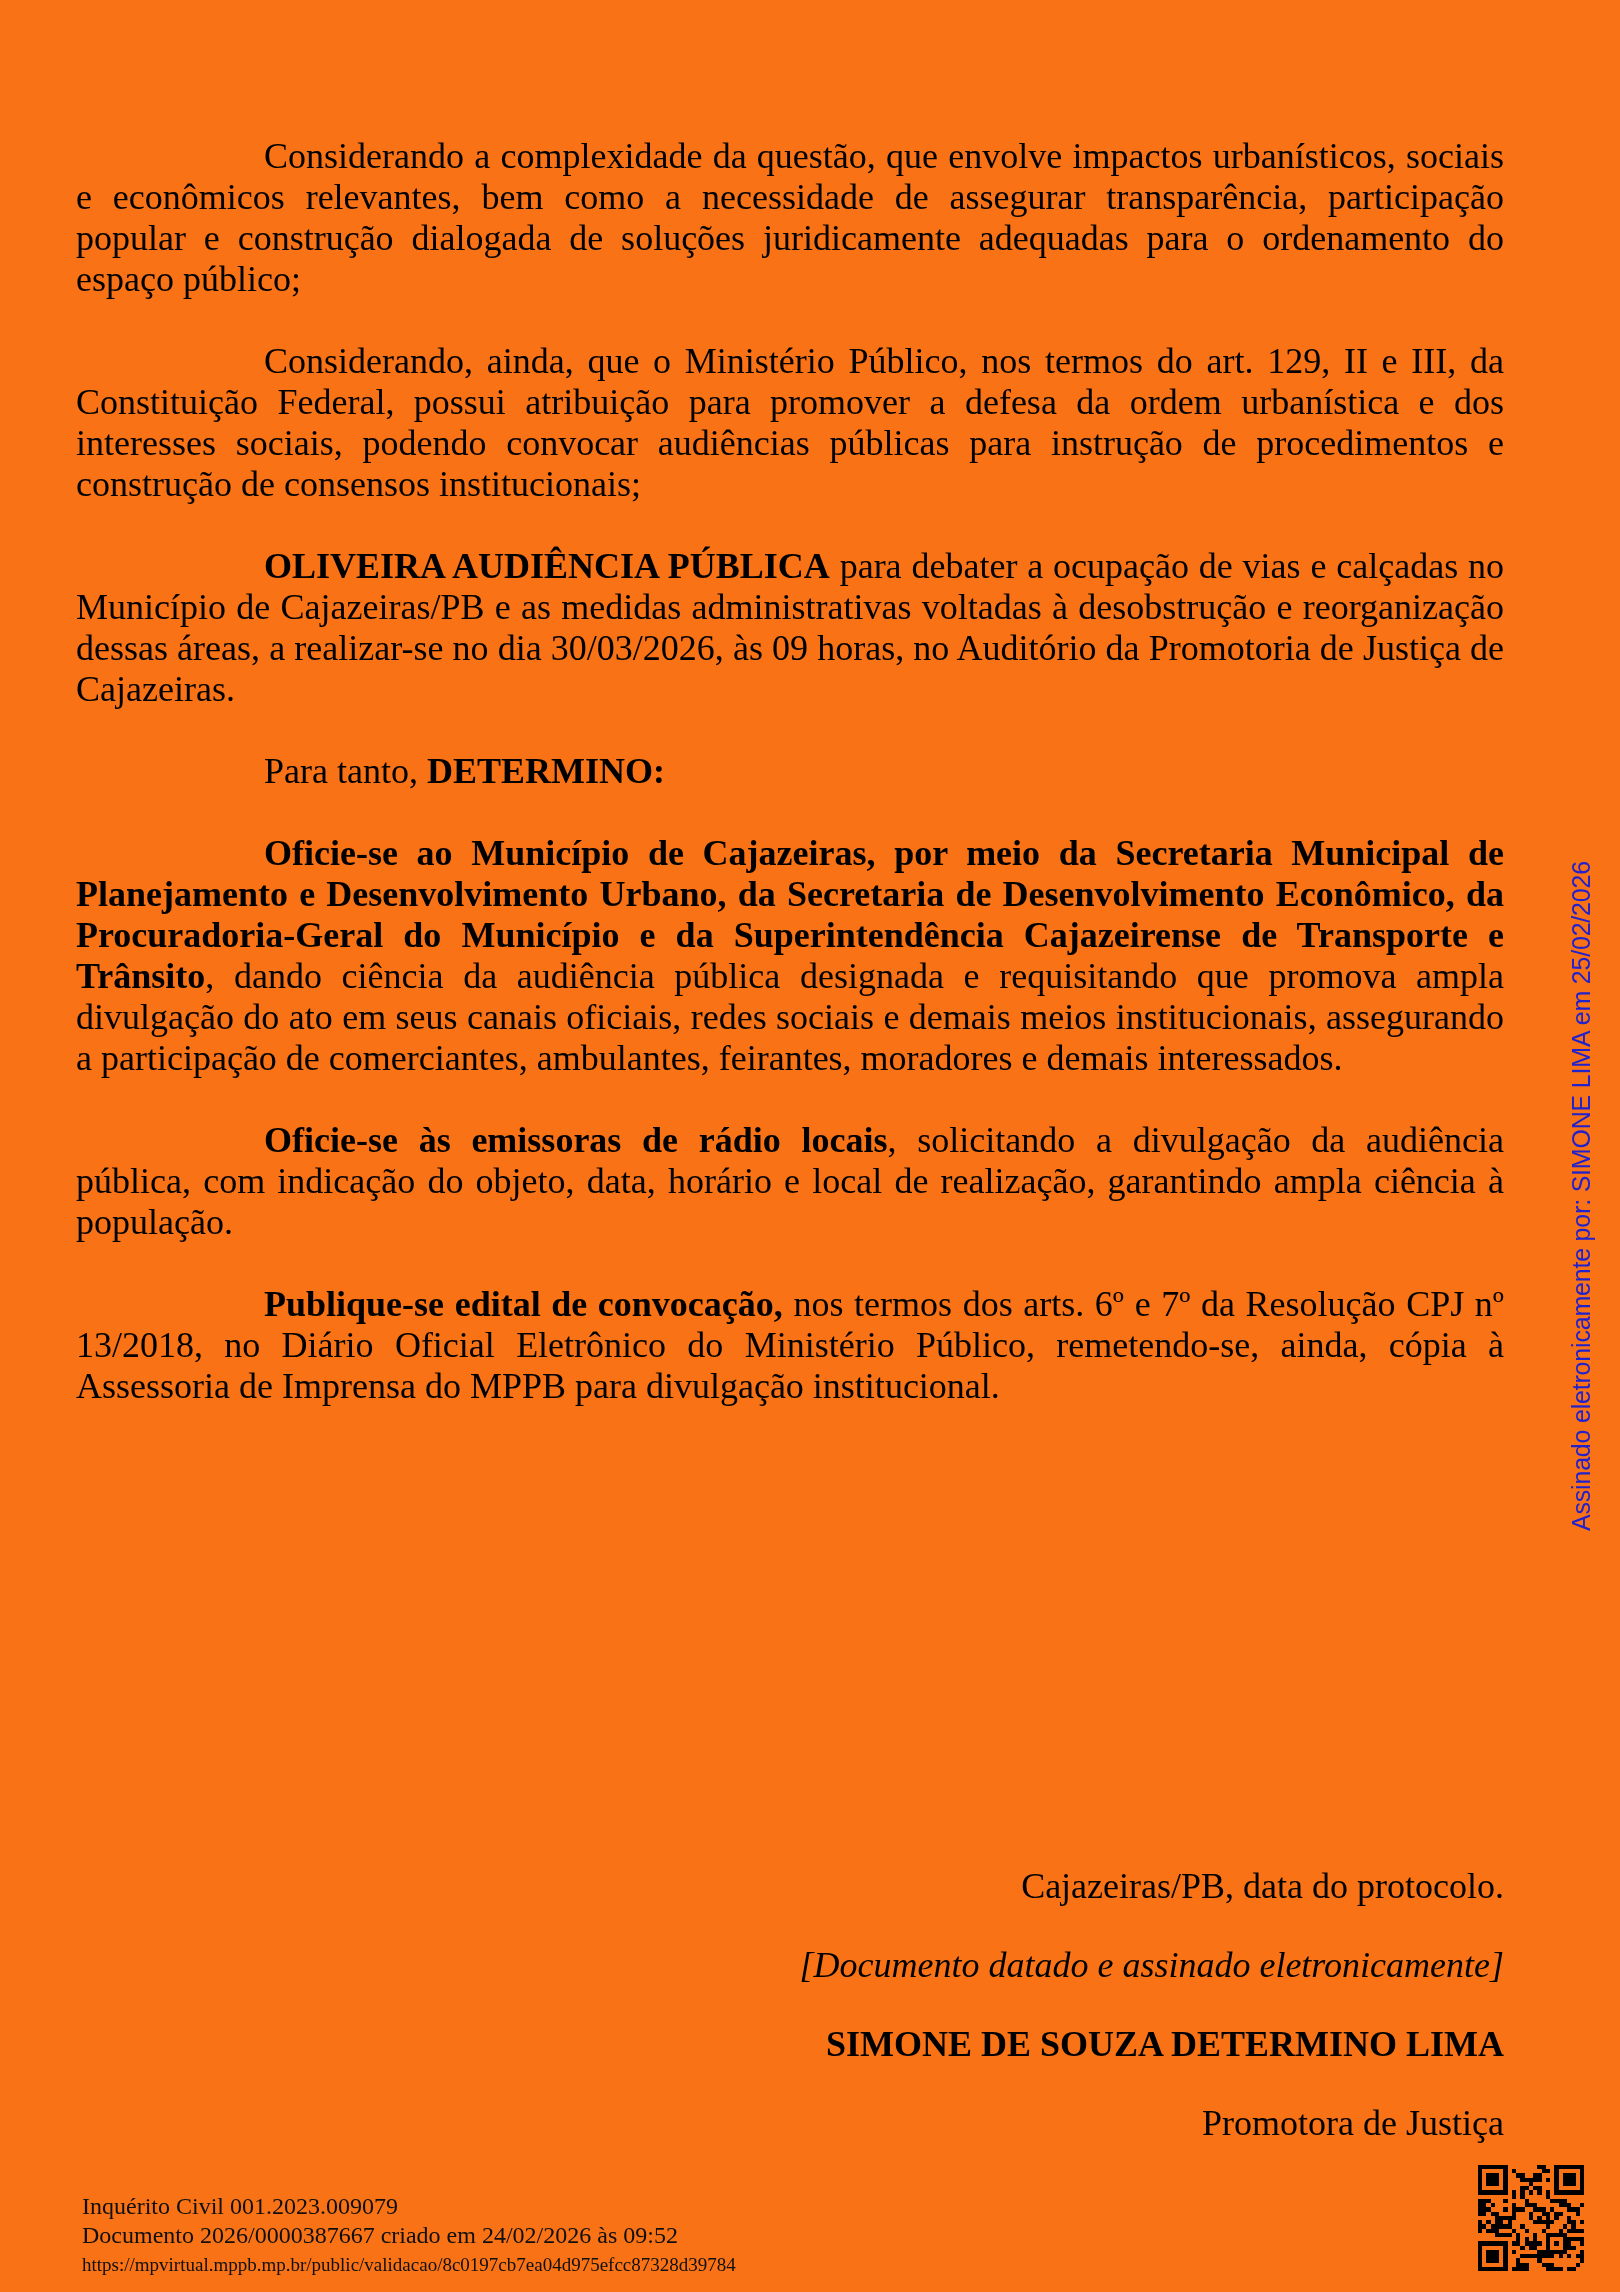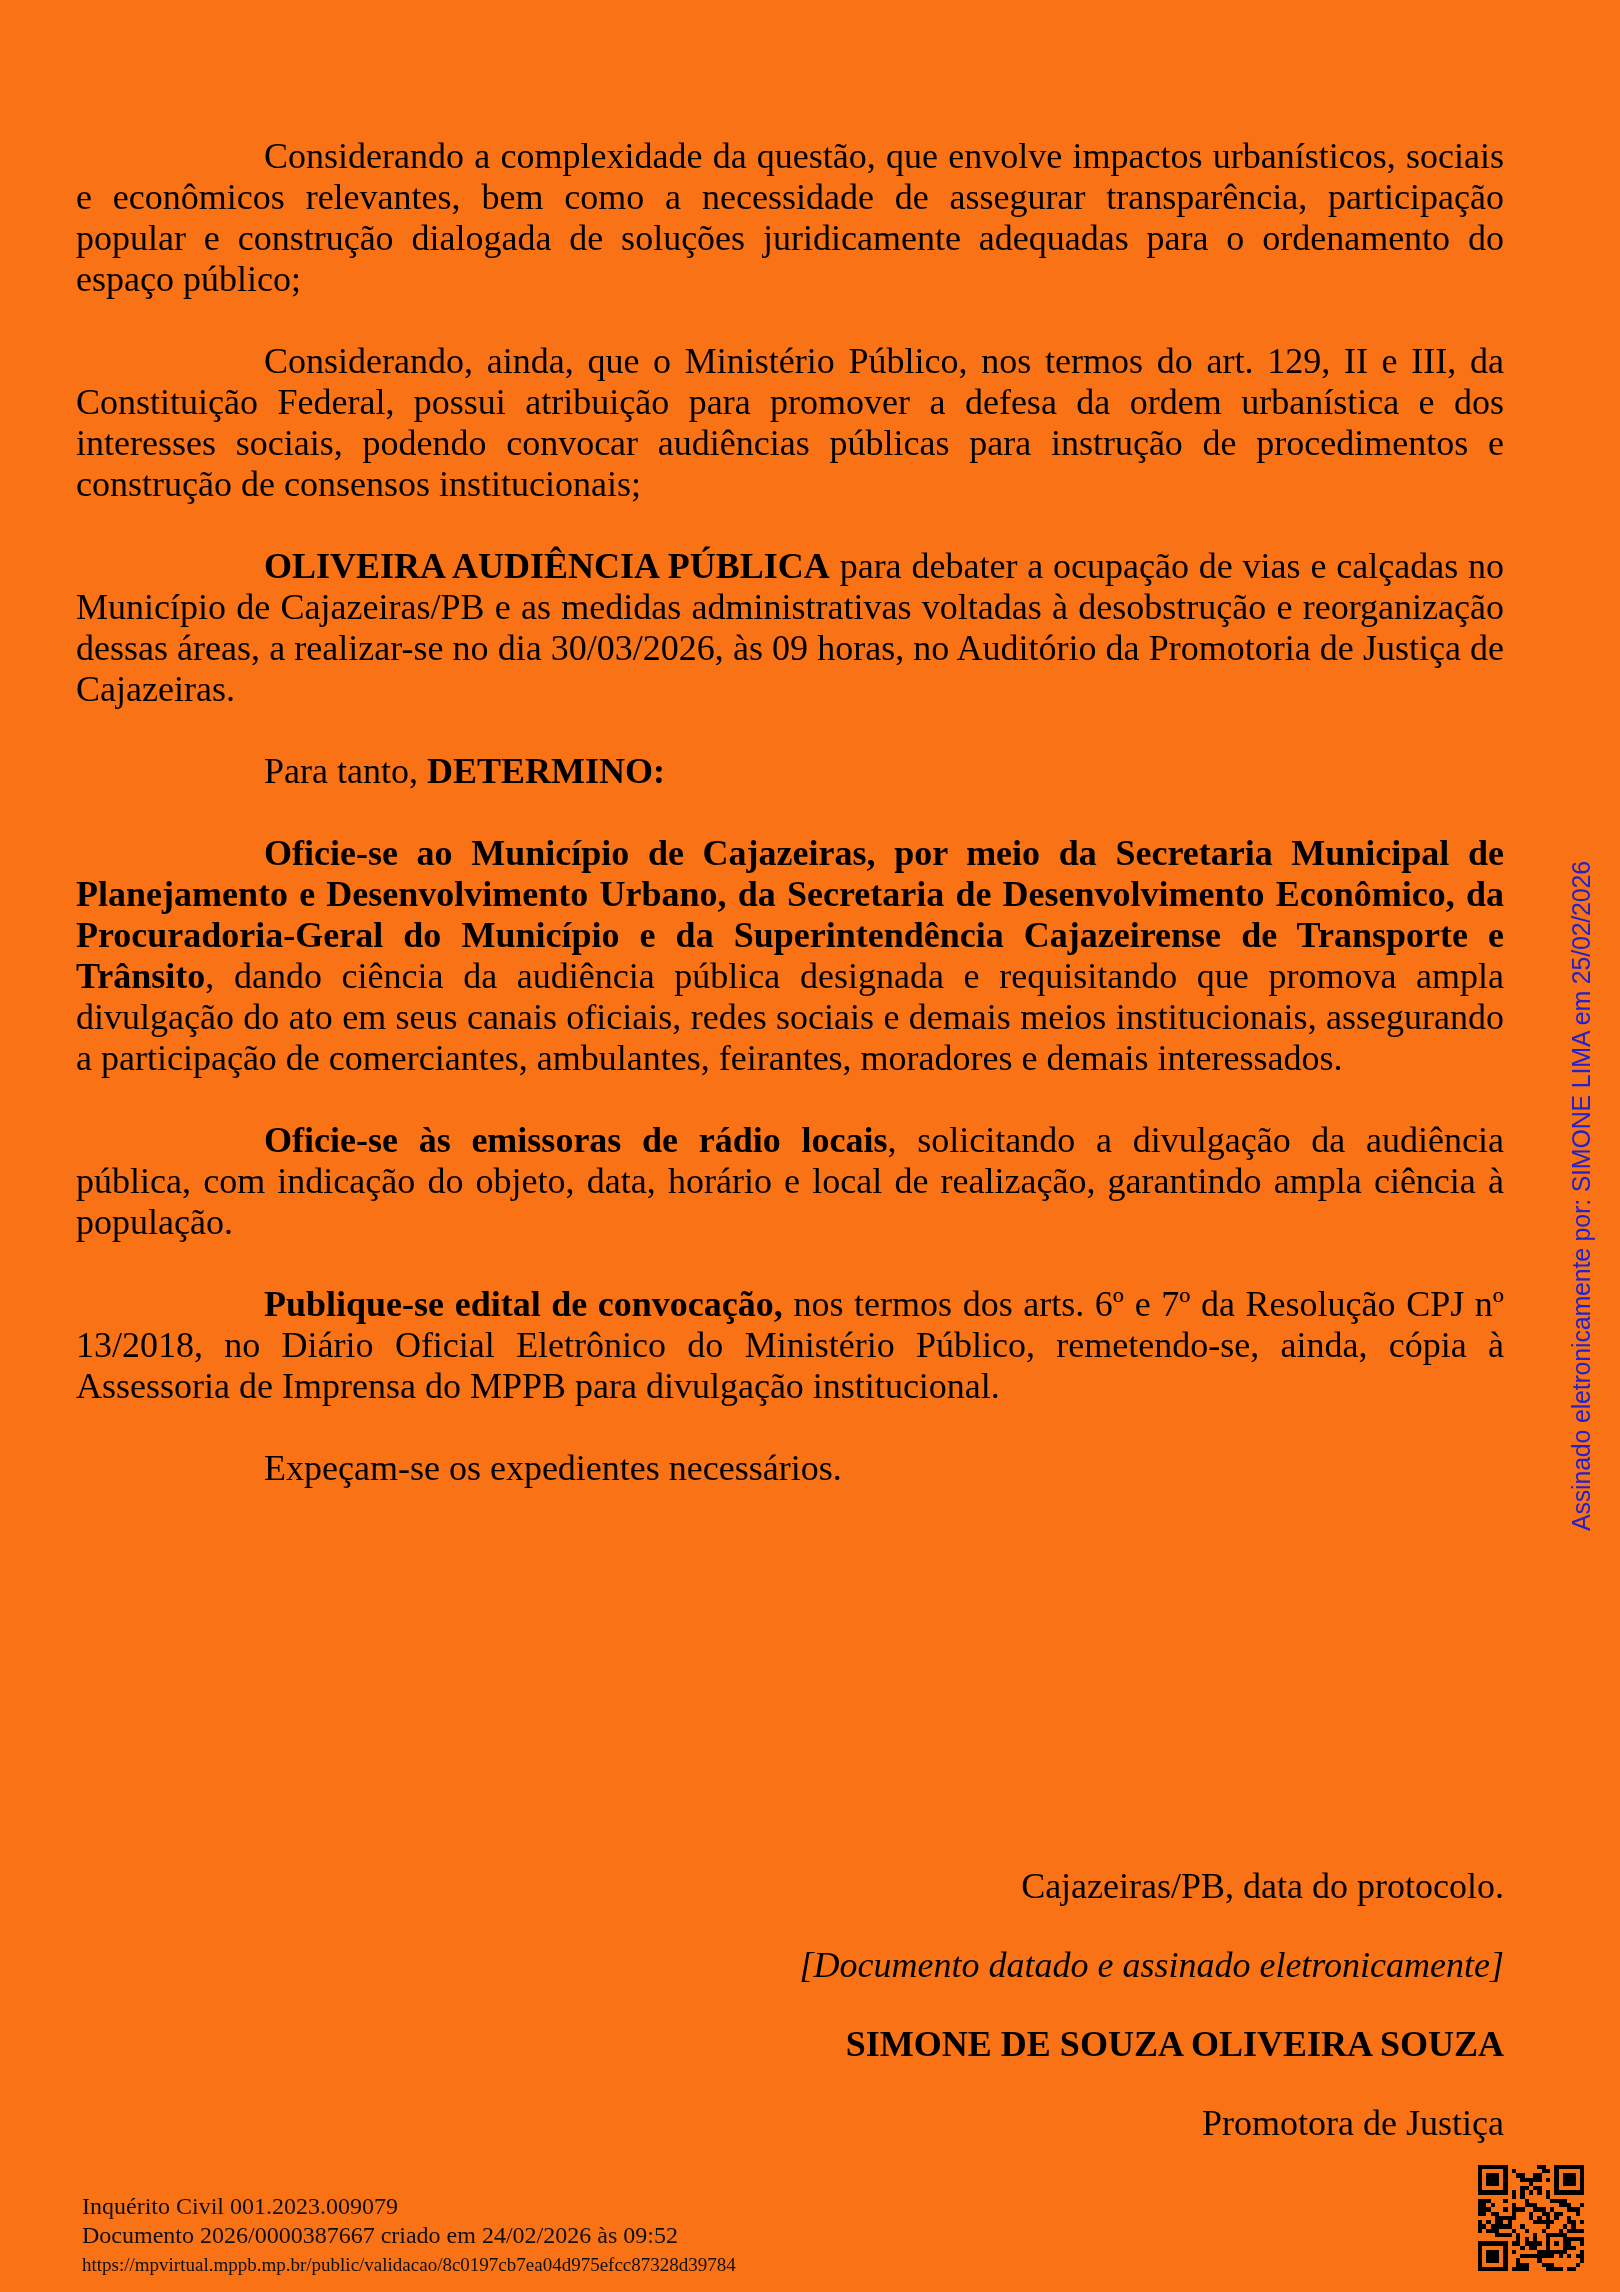--- a/index.html
+++ b/index.html
@@ -61,28 +61,27 @@
 
     <p class="para"><span>Para tanto, </span><span class="b">DETERMINO:</span></p>
 
     <p class="para"><span class="b">Oficie-se ao Município de Cajazeiras, por meio da Secretaria Municipal de Planejamento e Desenvolvimento Urbano, da Secretaria de Desenvolvimento Econômico, da Procuradoria-Geral do Município e da Superintendência Cajazeirense de Transporte e Trânsito</span><span>, dando ciência da audiência pública designada e requisitando que promova ampla divulgação do ato em seus canais oficiais, redes sociais e demais meios institucionais, assegurando a participação de comerciantes, ambulantes, feirantes, moradores e demais interessados.</span></p>
 
 
     <p class="para"><span class="b">Oficie-se às emissoras de rádio locais</span><span>, solicitando a divulgação da audiência pública, com indicação do objeto, data, horário e local de realização, garantindo ampla ciência à população.</span></p>
 
     <p class="para"><span class="b">Publique-se edital de convocação,</span><span> nos termos dos arts. 6º e 7º da Resolução CPJ nº 13/2018, no Diário Oficial Eletrônico do Ministério Público, remetendo-se, ainda, cópia à Assessoria de Imprensa do MPPB para divulgação institucional.</span></p>
 
-    <p class="para"><span>Expeçam-se os expedientes necessários.</span></p>
 
   </div>
 
   <div class="closing">
     <p>Cajazeiras/PB, data do protocolo.</p>
     <p class="italic">[Documento datado e assinado eletronicamente]</p>
-    <p class="bold">SIMONE DE SOUZA OLIVEIRA SOUZA</p>
+    <p class="bold">SIMONE DE SOUZA DETERMINO LIMA</p>
     <p>Promotora de Justiça</p>
   </div>
 
   <div class="stamp">Assinado eletronicamente por: SIMONE LIMA em 25/02/2026</div>
 
   <div class="footer">
     <div class="fl">Inquérito Civil 001.2023.009079</div>
     <div class="fl">Documento 2026/0000387667 criado em 24/02/2026 às 09:52</div>
     <div class="url">https://mpvirtual.mppb.mp.br/public/validacao/8c0197cb7ea04d975efcc87328d39784</div>
   </div>

